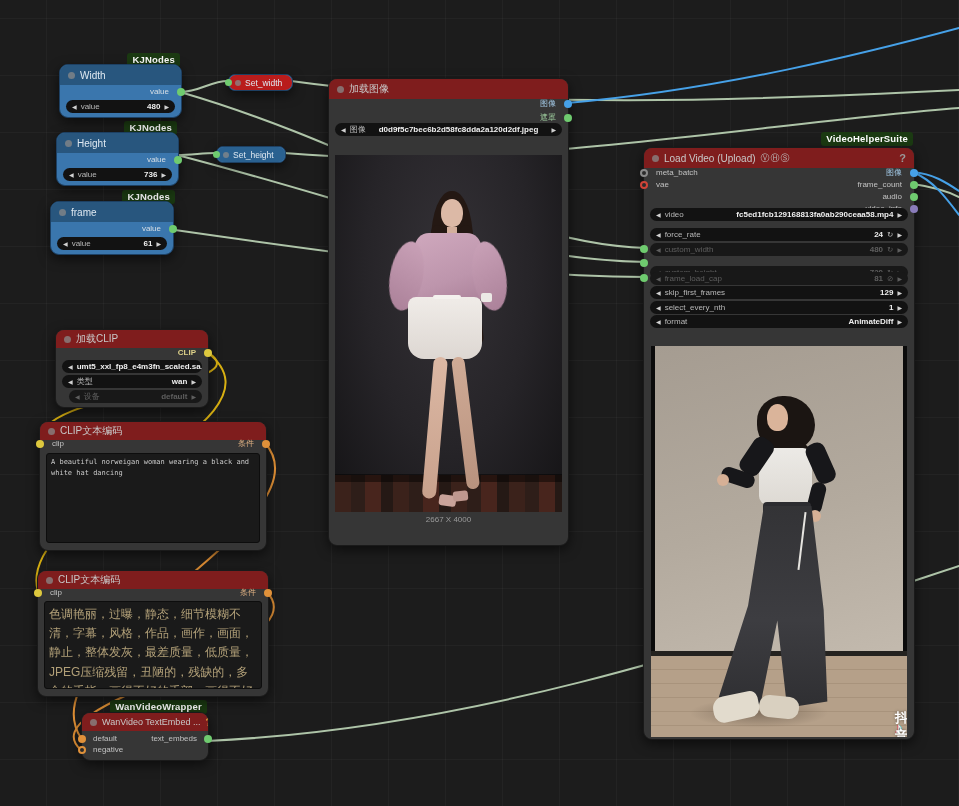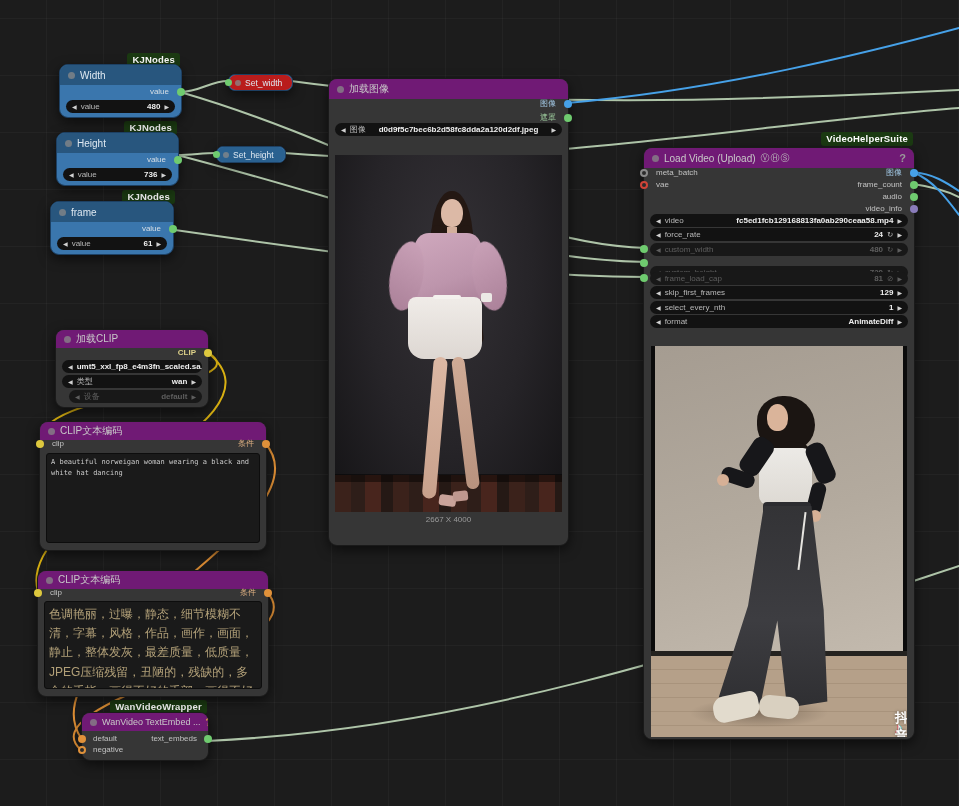--- a/index.html
+++ b/index.html
@@ -10,21 +10,21 @@
       linear-gradient(rgba(255,255,255,0.032) 1px, transparent 1px),
       linear-gradient(90deg, rgba(255,255,255,0.032) 1px, transparent 1px);
     background-size:57px 57px;background-position:-11px 18px;
     font-family:"Liberation Sans","DejaVu Sans",sans-serif;
     -webkit-font-smoothing:antialiased;
   }
   svg.wires{position:absolute;left:0;top:0;z-index:1}
   .node{position:absolute;z-index:2;background:#363636;border:1px solid #1a1a1a;border-radius:9px;
         box-shadow:0 4px 12px rgba(0,0,0,.55)}
   .hdr{height:20px;display:flex;align-items:center;gap:5px;padding:0 8px;
-       background:#701a75;border-radius:8px 8px 0 0;color:#c8c8c8;font-size:10px;white-space:nowrap;overflow:hidden}
+       background:#7f1d1d;border-radius:8px 8px 0 0;color:#c8c8c8;font-size:10px;white-space:nowrap;overflow:hidden}
   .node-blue{background:#3a76ad;border-color:#1d4063}
   .node-blue .hdr{background:#28567e;color:#dfe9f2}
   .cdot{width:7px;height:7px;border-radius:50%;background:#8a8a8a;flex:none;opacity:.75}
   .badge{position:absolute;z-index:2;background:#1b3a12;color:#fff;font-weight:bold;font-size:9.5px;
          padding:1px 5px 2px;border-radius:3px;letter-spacing:.2px}
   .pill{position:absolute;background:#121212;border-radius:7px;height:13px;display:flex;align-items:center;
         gap:4px;font-size:8px;color:#b8b8b8;padding:0 6px;overflow:hidden;white-space:nowrap}
   .pill .arr{color:#d2d2d2;font-size:6px;flex:none}
   .pill .lbl{flex:none}
   .pill .val{margin-left:auto;color:#efefef;font-weight:bold}
@@ -281,21 +281,21 @@
   <div class="dot d-green" style="right:-4px;top:33px"></div>
   <div class="prow r" style="right:12px;top:43px">audio</div>
   <div class="dot d-green" style="right:-4px;top:45px"></div>
   <div class="prow r" style="right:12px;top:55px">video_info</div>
   <div class="dot d-lav" style="right:-4px;top:57px"></div>
 
   <div class="dot d-green" style="left:-4px;top:97px"></div>
   <div class="dot d-green" style="left:-4px;top:111px"></div>
   <div class="dot d-green" style="left:-4px;top:126px"></div>
 
-  <div class="pill" style="left:6px;right:6px;top:66px">
+  <div class="pill" style="left:6px;right:6px;top:60px">
     <span class="arr">◀</span>
     <span class="lbl">video</span>
     <span class="val">fc5ed1fcb129168813fa0ab290ceaa58.mp4</span>
     <span class="arr">▶</span>
   </div>
   <div class="pill" style="left:6px;right:6px;top:80px">
     <span class="arr">◀</span>
     <span class="lbl">force_rate</span>
     <span class="val">24</span>
     <span class="sfx">↻</span>

